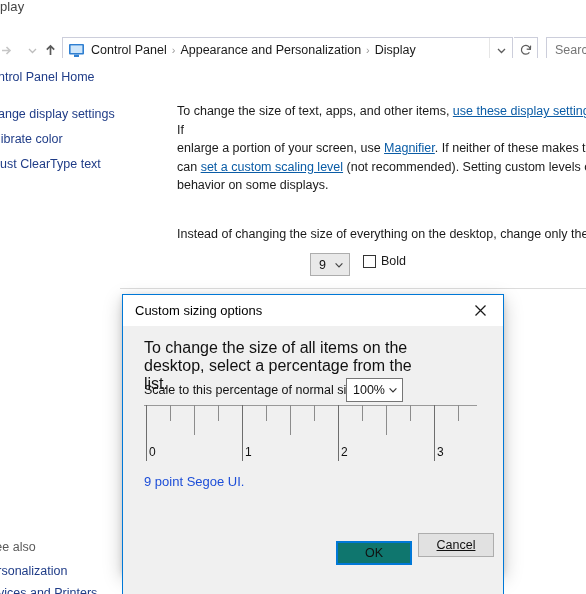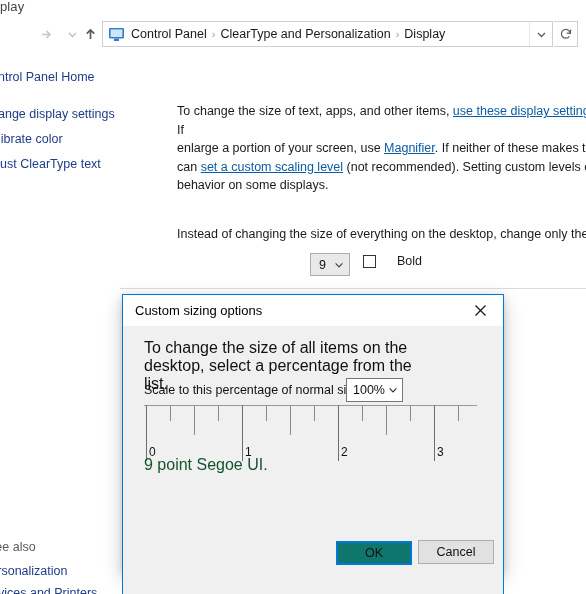--- a/index.html
+++ b/index.html
@@ -24,24 +24,23 @@
     top: -1px;
     font-size: 13px;
     color: #444444;
     letter-spacing: .1px;
   }
 
   
   .addressbar {
     position: absolute;
     left: 0;
-    top: 14px;
+    top: 30px;
     width: 490px;
     height: 40px;
-    margin-left: 40px;
   }
   .nav-btn {
     position: absolute;
     top: 8px;
     width: 24px;
     height: 24px;
     display: flex;
     align-items: center;
     justify-content: center;
   }
@@ -329,23 +328,23 @@
     position: absolute;
     top: 40px;
     font-size: 12px;
     color: #111111;
     padding-left: 3px;
   }
 
   .sample-text {
     position: absolute;
     left: 21px;
-    top: 130px;
-    font-size: 16px;
-    color: #14532d;
+    top: 148px;
+    font-size: 13px;
+    color: #1d4ed8;
     white-space: nowrap;
   }
 
   .dlg-btn {
     position: absolute;
     width: 76px;
     height: 24px;
     background: #e1e1e1;
     border: 1px solid #adadad;
     box-sizing: border-box;
@@ -390,21 +389,21 @@
   <div class="crumbbox">
     <span class="crumb-icon">
       <svg width="17" height="15" viewBox="0 0 17 15" aria-hidden="true">
         <rect x="1" y="1" width="15" height="10.5" rx="1" fill="#2f7fd1"></rect>
         <rect x="2.6" y="2.4" width="11.8" height="7.6" fill="#cfe6fa"></rect>
         <rect x="6" y="11.6" width="5" height="2.4" fill="#2f7fd1"></rect>
       </svg>
     </span>
     <span class="crumb">Control Panel</span>
     <span class="crumb-sep">›</span>
-    <span class="crumb">ClearType and Personalization</span>
+    <span class="crumb">Appearance and Personalization</span>
     <span class="crumb-sep">›</span>
     <span class="crumb">Display</span>
     <span class="crumb-spacer"></span>
     <span class="crumb-chev">
       <svg width="13" height="13" viewBox="0 0 13 13" aria-hidden="true">
         <path d="M3 5 L6.5 8.5 L10 5" fill="none" stroke="#5d5d5d" stroke-width="1.3"></path>
       </svg>
     </span>
   </div>
 
@@ -445,21 +444,21 @@
 
   <div class="combo" style="left:190px; top:195px; width:40px;">
     <span class="cv">9</span>
     <span class="cchev">
       <svg width="12" height="12" viewBox="0 0 12 12" aria-hidden="true">
           <path d="M2.6 4.4 L6 7.8 L9.4 4.4" fill="none" stroke="#444" stroke-width="1.2"></path>
         </svg>
     </span>
   </div>
 
-  <div class="checkwrap" style="left:243px; top:196px;gap:16px;">
+  <div class="checkwrap" style="left:243px; top:196px;">
     <span class="checkbox"></span>
     <span>Bold</span>
   </div>
 
   <div class="divider" style="left:0px; top:230px; width:466px;"></div>
 </div>
 
 <div class="dialog-shadow"></div>
 <div class="dialog">
 
@@ -506,15 +505,15 @@
         <div class="tick half" style="left: 242px;"></div>
         <div class="tick quarter" style="left: 266px;"></div>
         <div class="tick major" style="left: 290px;"></div>
         <div class="tick-label" style="left: 290px;">3</div>
         <div class="tick quarter" style="left: 314px;"></div>
       </div>
 
     <div class="sample-text">9 point Segoe UI.</div>
 
     <div class="dlg-btn default" style="left:213px; top:215px;">OK</div>
-    <div class="dlg-btn" style="left:295px; top:214px;">Cancel</div>
+    <div class="dlg-btn" style="left:295px; top:207px;text-decoration:underline;">Cancel</div>
   </div>
 </div>
 
 </body></html>

